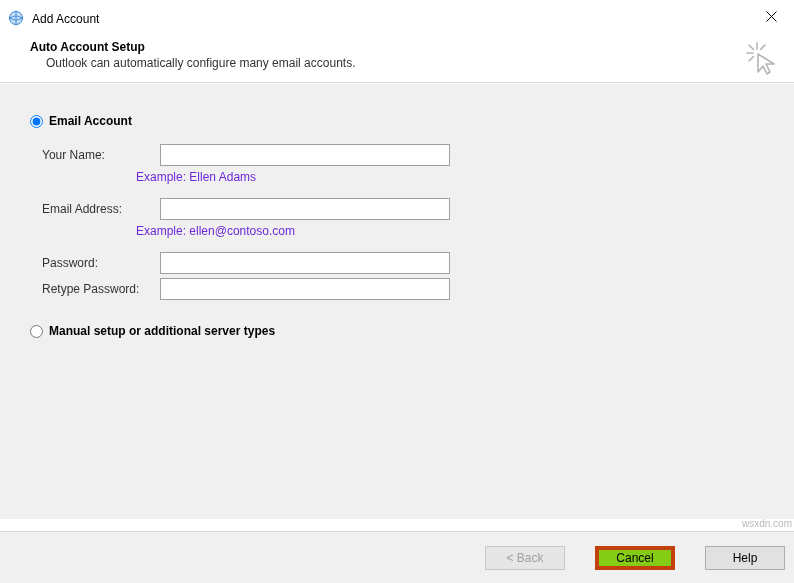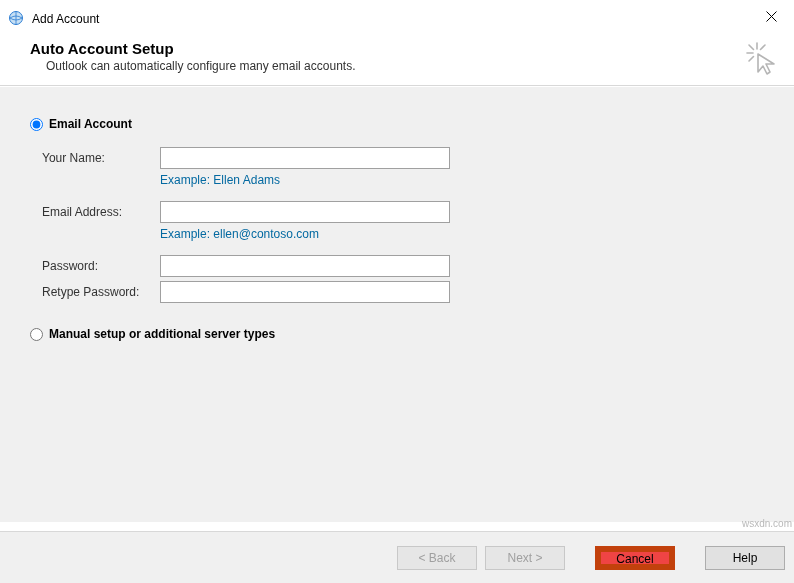--- a/index.html
+++ b/index.html
@@ -37,21 +37,21 @@
       cursor: pointer;
     }
     .header {
       padding: 8px 30px 12px 30px;
       position: relative;
       border-bottom: 1px solid #d8d8d8;
       background: #ffffff;
     }
     .header .heading {
       font-weight: bold;
-      font-size: 15px;
+      font-size: 12px;
       color: #000;
     }
     .header .subtext {
       font-size: 12px;
       color: #333;
       padding-left: 16px;
       margin-top: 2px;
     }
     .wizard-icon {
       position: absolute;
@@ -99,22 +99,22 @@
       width: 290px;
       height: 22px;
       border: 1px solid #a0a0a0;
       background: #ffffff;
       padding: 0 4px;
       font-size: 12px;
       font-family: inherit;
     }
     .hint {
       font-size: 12px;
-      color: #0369a1;
-      margin-left: 118px;
+      color: #6d28d9;
+      margin-left: 94px;
       margin-bottom: 14px;
       margin-top: 2px;
     }
     .hint.last {
       margin-bottom: 0;
     }
     .footer {
       position: absolute;
       bottom: 0;
       left: 0;
@@ -137,22 +137,22 @@
       border: 1px solid #adadad;
       cursor: pointer;
     }
     .btn:disabled {
       color: #a0a0a0;
       cursor: default;
       background: #e6e6e6;
       border-color: #c8c8c8;
     }
     .btn.primary {
-      border: 6px solid #c2410c;
-      background: #ef4444;
+      border: 4px solid #c2410c;
+      background: #84cc16;
     }
     .spacer-footer { width: 14px; }
     .watermark {
       position: absolute;
       right: 2px;
       bottom: 54px;
       font-size: 10px;
       color: #b9b9b9;
       font-family: Arial, sans-serif;
     }
@@ -229,18 +229,17 @@
     <input type="radio" name="setup-mode" style="">
     <label>Manual setup or additional server types</label>
   </div>
 
 </div>
 
 <div class="watermark">wsxdn.com</div>
 
 <div class="footer">
   <button class="btn" disabled="">&lt; Back</button>
-  <button class="btn" disabled="">Next &gt;</button>
   <span class="spacer-footer"></span>
   <button class="btn primary">Cancel</button>
   <span class="spacer-footer"></span>
   <button class="btn">Help</button>
 </div>
 
 </body></html>

